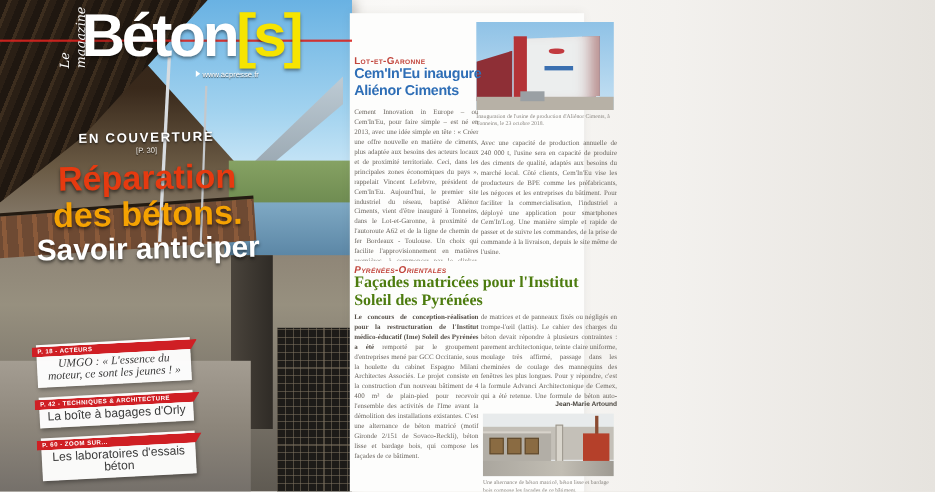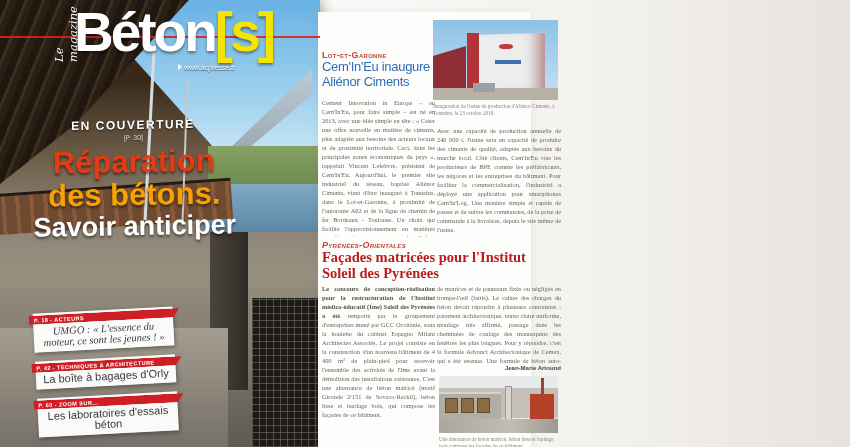--- a/index.html
+++ b/index.html
@@ -75,22 +75,22 @@
   .ttext{text-align:center;color:#3b3b3b;margin-top:2px;line-height:11px;}
   .ttext.it{font-family:"Liberation Serif",serif;font-style:italic;font-size:10.5px;}
   .ttext.sa{font-size:11px;}
 
   
   .page{position:absolute;left:318px;top:12px;width:213px;height:447px;background:#fdfdfc;
     box-shadow:0 0 8px rgba(90,85,75,.10);}
   .region{position:absolute;font-variant:small-caps;font-weight:bold;color:#c2453c;
     font-size:9px;letter-spacing:.3px;}
   .title1{position:absolute;left:4px;top:48px;width:134px;color:#2e6eb6;
-    font-weight:normal;font-size:13px;line-height:14.5px;letter-spacing:-.3px;}
-  .title2{position:absolute;left:4px;top:238px;width:215px;color:#b91c1c;
+    font-weight:bold;font-size:13px;line-height:14.5px;letter-spacing:-.3px;}
+  .title2{position:absolute;left:4px;top:238px;width:215px;color:#4d7c0f;
     font-family:"Liberation Serif",serif;font-weight:bold;font-size:14.5px;line-height:15.5px;}
   .bodycol{position:absolute;overflow:hidden;font-family:"Liberation Serif",serif;
     font-size:6.35px;line-height:9px;text-align:justify;color:#6b655e;}
   .bodycol p{margin:0;}
   .lead-bold{font-weight:bold;color:#57514a;}
   .caption{position:absolute;font-family:"Liberation Serif",serif;font-size:5.2px;
     line-height:6.6px;color:#8a8680;}
   .byline{position:absolute;left:119px;top:353px;width:124px;text-align:right;
     font-size:6px;font-weight:bold;color:#4a463f;}
 

